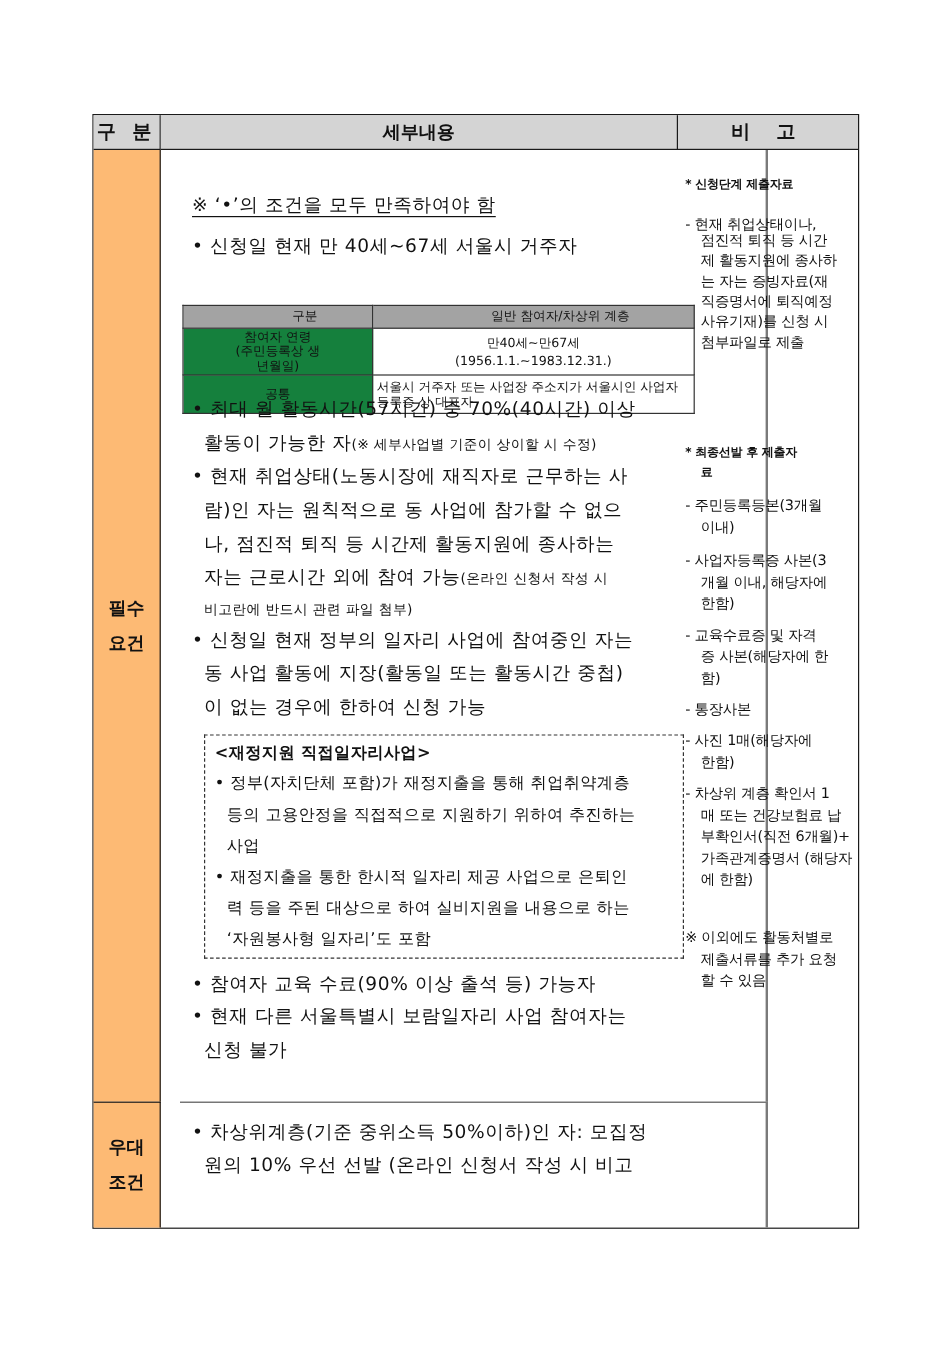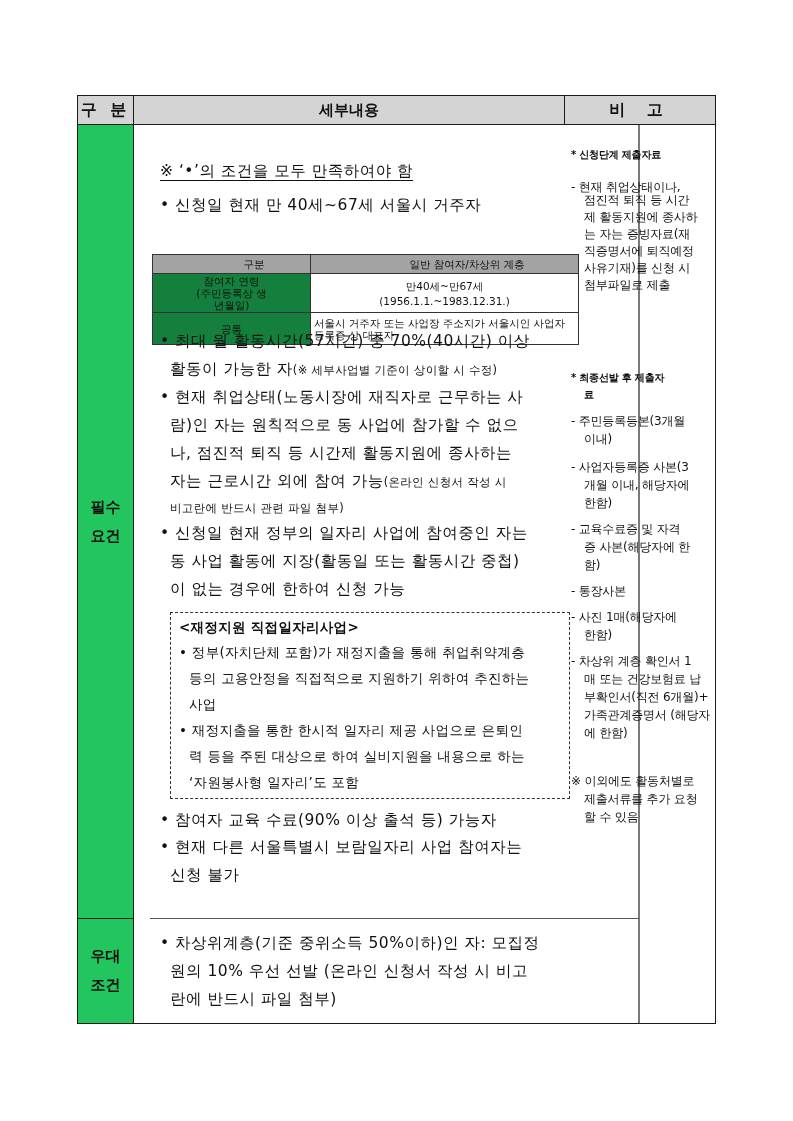--- a/index.html
+++ b/index.html
@@ -10,21 +10,21 @@
     border: 1.5px solid #1a1a1a; box-sizing: border-box; }
 
   
   .hdr { position: absolute; top: 0; height: 29px; background: #d4d4d4; border-bottom: 1.5px solid #1a1a1a;
          display: flex; align-items: center; justify-content: center; font-weight: bold; font-size: 16px;
          box-sizing: border-box; }
   .hdr.c1 { left: 0; width: 56px; border-right: 1.5px solid #1a1a1a; letter-spacing: 4px; }
   .hdr.c2 { left: 56px; width: 431px; border-right: 1.5px solid #1a1a1a; font-size: 15px; }
   .hdr.c3 { left: 487px; width: 150px; letter-spacing: 8px; }
 
-  .cat { position: absolute; left: 0; width: 56px; background: #22c55e; border-right: 1.5px solid #1a1a1a;
+  .cat { position: absolute; left: 0; width: 56px; background: #fdba74; border-right: 1.5px solid #1a1a1a;
          display: flex; align-items: center; justify-content: center; box-sizing: border-box;
          font-weight: bold; font-size: 15px; text-align: center; line-height: 29px; }
   .cat.req { top: 29px; height: 793px; }
   .cat.pref { top: 822px; height: 105px; border-top: 1.5px solid #1a1a1a; }
 
   .main { position: absolute; left: 56px; width: 490px; border-right: 2.5px solid #7a7a7a; box-sizing: border-box; margin-left: 16px; }
   .main.req { top: 29px; height: 793px; }
   .main.pref { top: 822px; height: 105px; border-top: 1.5px solid #555; padding-left: 33px; }
 
   .remarks { position: absolute; left: 487px; top: 29px; width: 150px; height: 898px; }
@@ -130,21 +130,20 @@
     </div>
 
     <div class="line" style="top:685px;">• 참여자 교육 수료(90% 이상 출석 등) 가능자</div>
     <div class="line" style="top:712px;">• 현재 다른 서울특별시 보람일자리 사업 참여자는</div>
     <div class="line ind" style="top:740px;">신청 불가</div>
   </div>
 
   <div class="main pref">
     <div class="line" style="top:14px;">• 차상위계층(기준 중위소득 50%이하)인 자: 모집정</div>
     <div class="line ind" style="top:42px;">원의 10% 우선 선발 (온라인 신청서 작성 시 비고</div>
-    <div class="line ind" style="top:70px;">란에 반드시 파일 첨부)</div>
   </div>
 
   <div class="remarks">
     <div class="rm b" style="top:22px;">* 신청단계 제출자료</div>
     <div class="rm" style="top:54px;">- 현재 취업상태이나,</div>
     <div class="rm ind" style="top:67px;">점진적 퇴직 등 시간</div>
     <div class="rm ind" style="top:84px;">제 활동지원에 종사하</div>
     <div class="rm ind" style="top:101px;">는 자는 증빙자료(재</div>
     <div class="rm ind" style="top:118px;">직증명서에 퇴직예정</div>
     <div class="rm ind" style="top:135px;">사유기재)를 신청 시</div>

